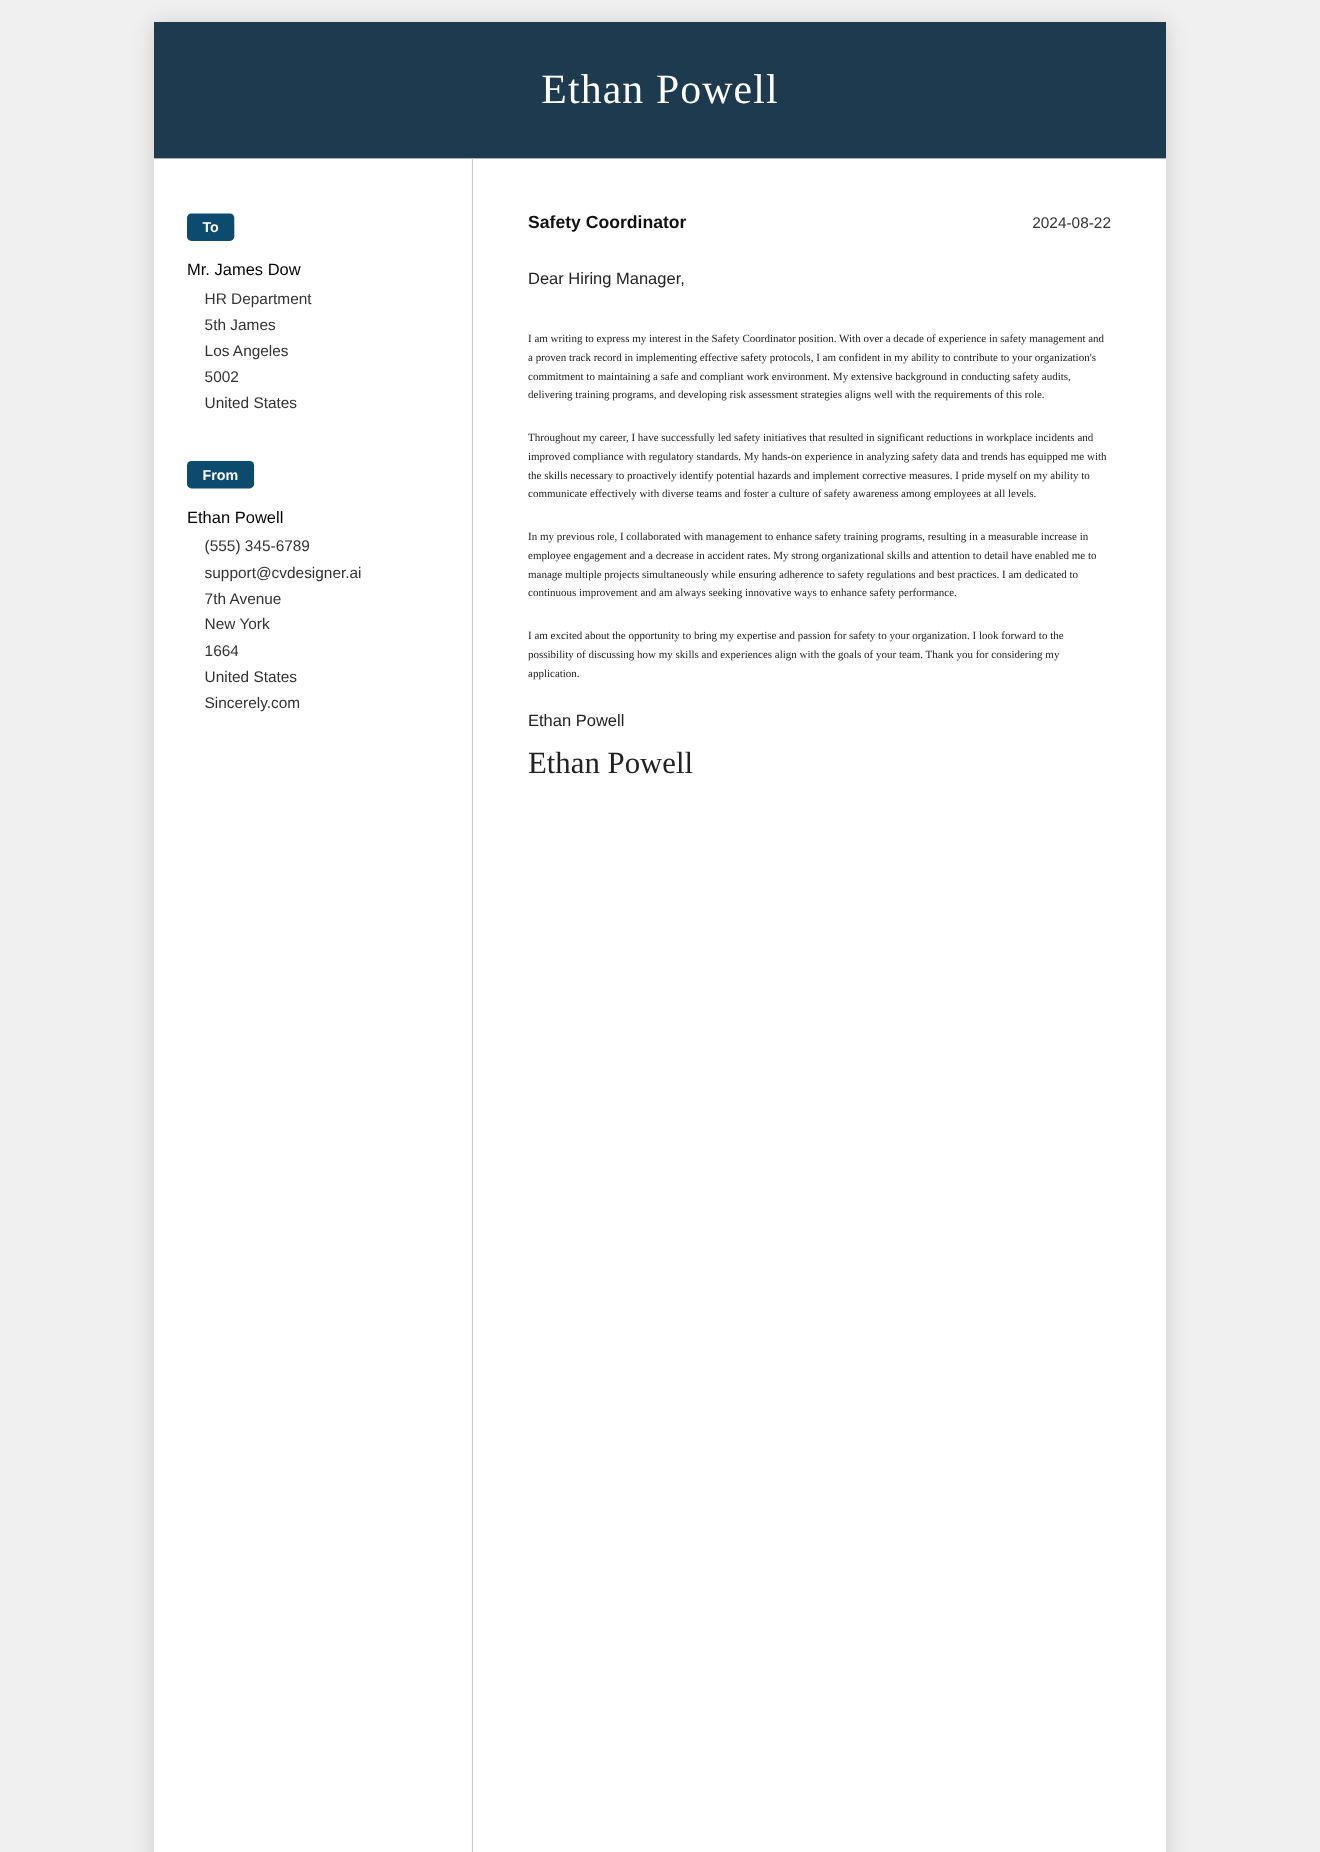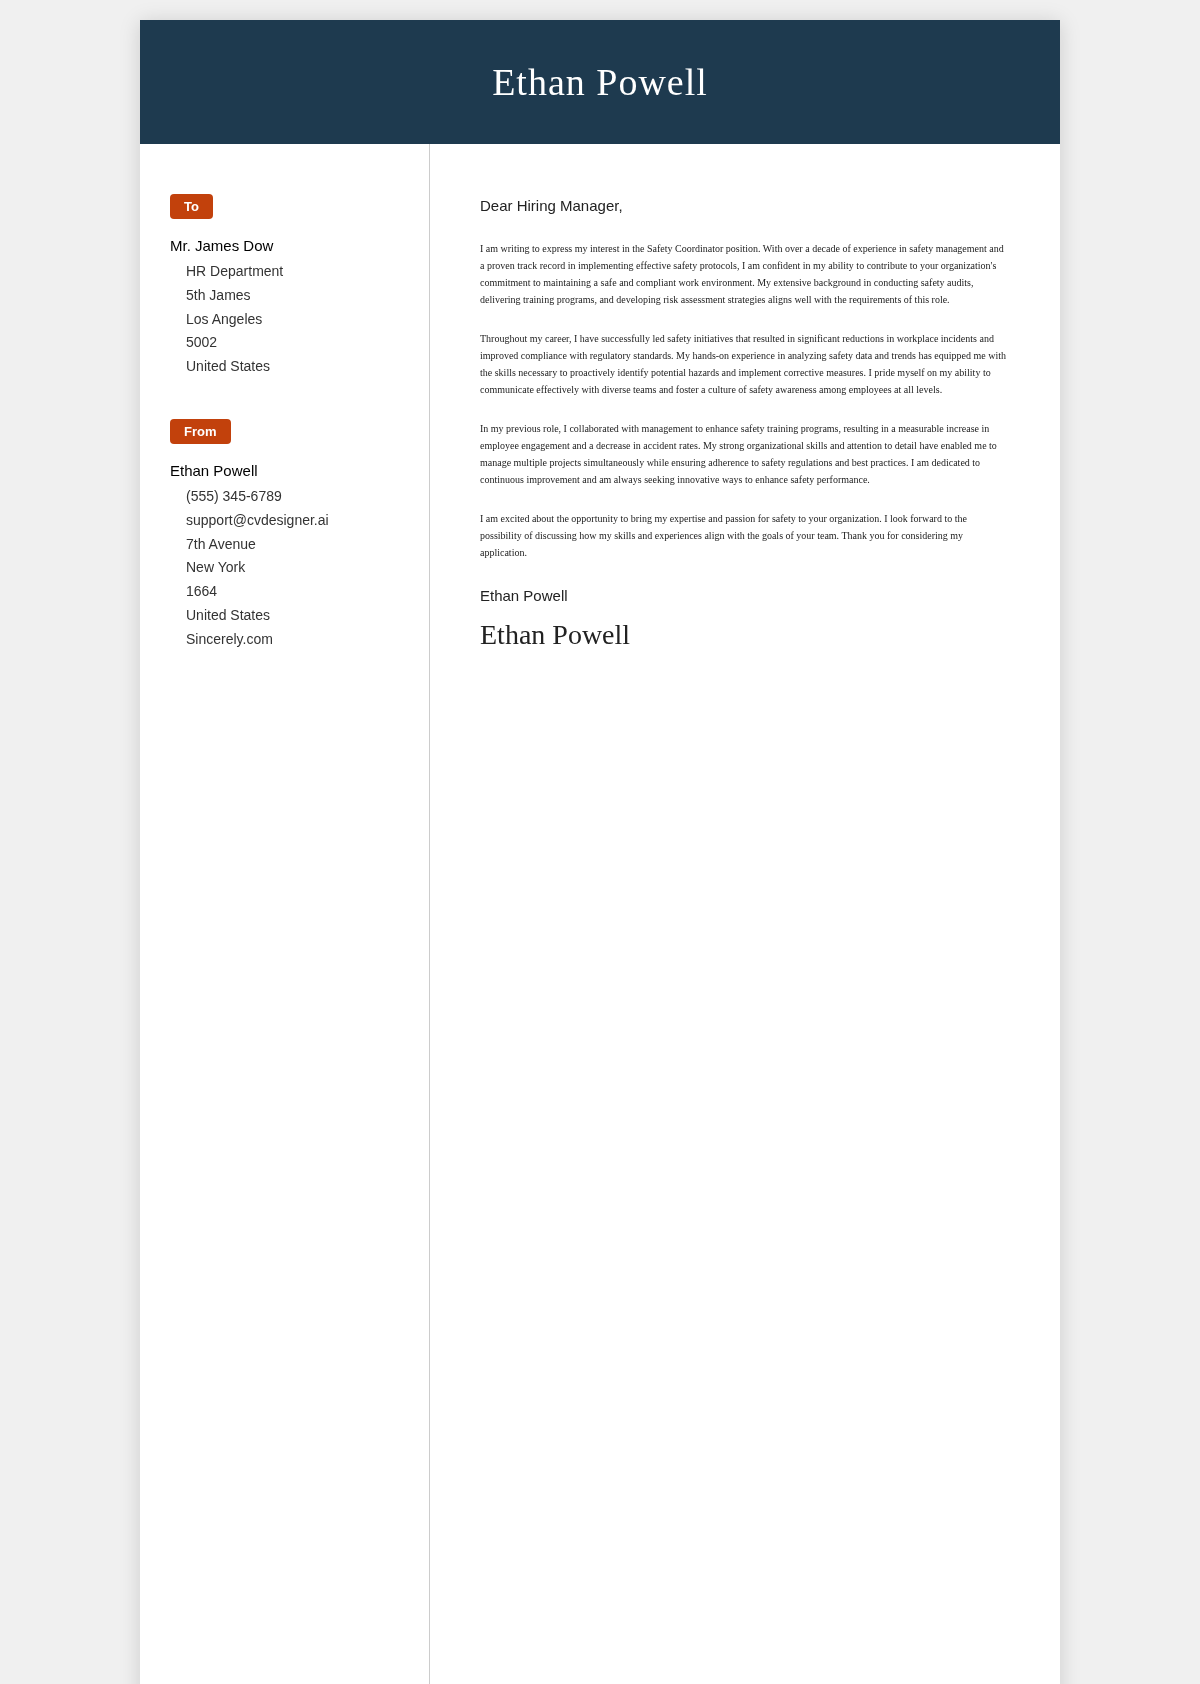--- a/index.html
+++ b/index.html
@@ -47,21 +47,21 @@
     
     .sidebar {
       width: 290px;
       flex-shrink: 0;
       padding: 50px 30px 30px 30px;
       border-right: 1px solid #cccccc;
     }
 
     .section-badge {
       display: inline-block;
-      background: #c2410c;
+      background: #0c4a6e;
       color: #ffffff;
       font-size: 13px;
       font-weight: 600;
       padding: 5px 14px;
       border-radius: 4px;
       margin-bottom: 18px;
       font-family: Arial, sans-serif;
     }
 
     .address-block {
@@ -106,21 +106,21 @@
 
     .date {
       font-size: 14px;
       color: #333333;
       font-family: Arial, sans-serif;
     }
 
     .letter-greeting {
       font-size: 15px;
       color: #222222;
-      margin-bottom: 22px;
+      margin-bottom: 34px;
       font-family: Arial, sans-serif;
       line-height: 1.6;
     }
 
     .letter-paragraph {
       font-size: 10px;
       color: #222222;
       line-height: 1.7;
       margin-bottom: 22px;
       font-family: Liberation Serif, serif;
@@ -173,20 +173,24 @@
         <div class="line">New York</div>
         <div class="line">1664</div>
         <div class="line">United States</div>
         <div class="line">Sincerely.com</div>
       </div>
 
     </div>
 
     <div class="letter-body">
 
+      <div class="letter-header-row">
+        <div class="job-title">Safety Coordinator</div>
+        <div class="date">2024-08-22</div>
+      </div>
 
       <div class="letter-greeting">Dear Hiring Manager,</div>
 
       <p class="letter-paragraph">I am writing to express my interest in the Safety Coordinator position. With over a decade of experience in safety management and a proven track record in implementing effective safety protocols, I am confident in my ability to contribute to your organization's commitment to maintaining a safe and compliant work environment. My extensive background in conducting safety audits, delivering training programs, and developing risk assessment strategies aligns well with the requirements of this role.</p>
       <p class="letter-paragraph">Throughout my career, I have successfully led safety initiatives that resulted in significant reductions in workplace incidents and improved compliance with regulatory standards. My hands-on experience in analyzing safety data and trends has equipped me with the skills necessary to proactively identify potential hazards and implement corrective measures. I pride myself on my ability to communicate effectively with diverse teams and foster a culture of safety awareness among employees at all levels.</p>
       <p class="letter-paragraph">In my previous role, I collaborated with management to enhance safety training programs, resulting in a measurable increase in employee engagement and a decrease in accident rates. My strong organizational skills and attention to detail have enabled me to manage multiple projects simultaneously while ensuring adherence to safety regulations and best practices. I am dedicated to continuous improvement and am always seeking innovative ways to enhance safety performance.</p>
       <p class="letter-paragraph">I am excited about the opportunity to bring my expertise and passion for safety to your organization. I look forward to the possibility of discussing how my skills and experiences align with the goals of your team. Thank you for considering my application.</p>
 
       <div class="letter-closing">Ethan Powell</div>
 

